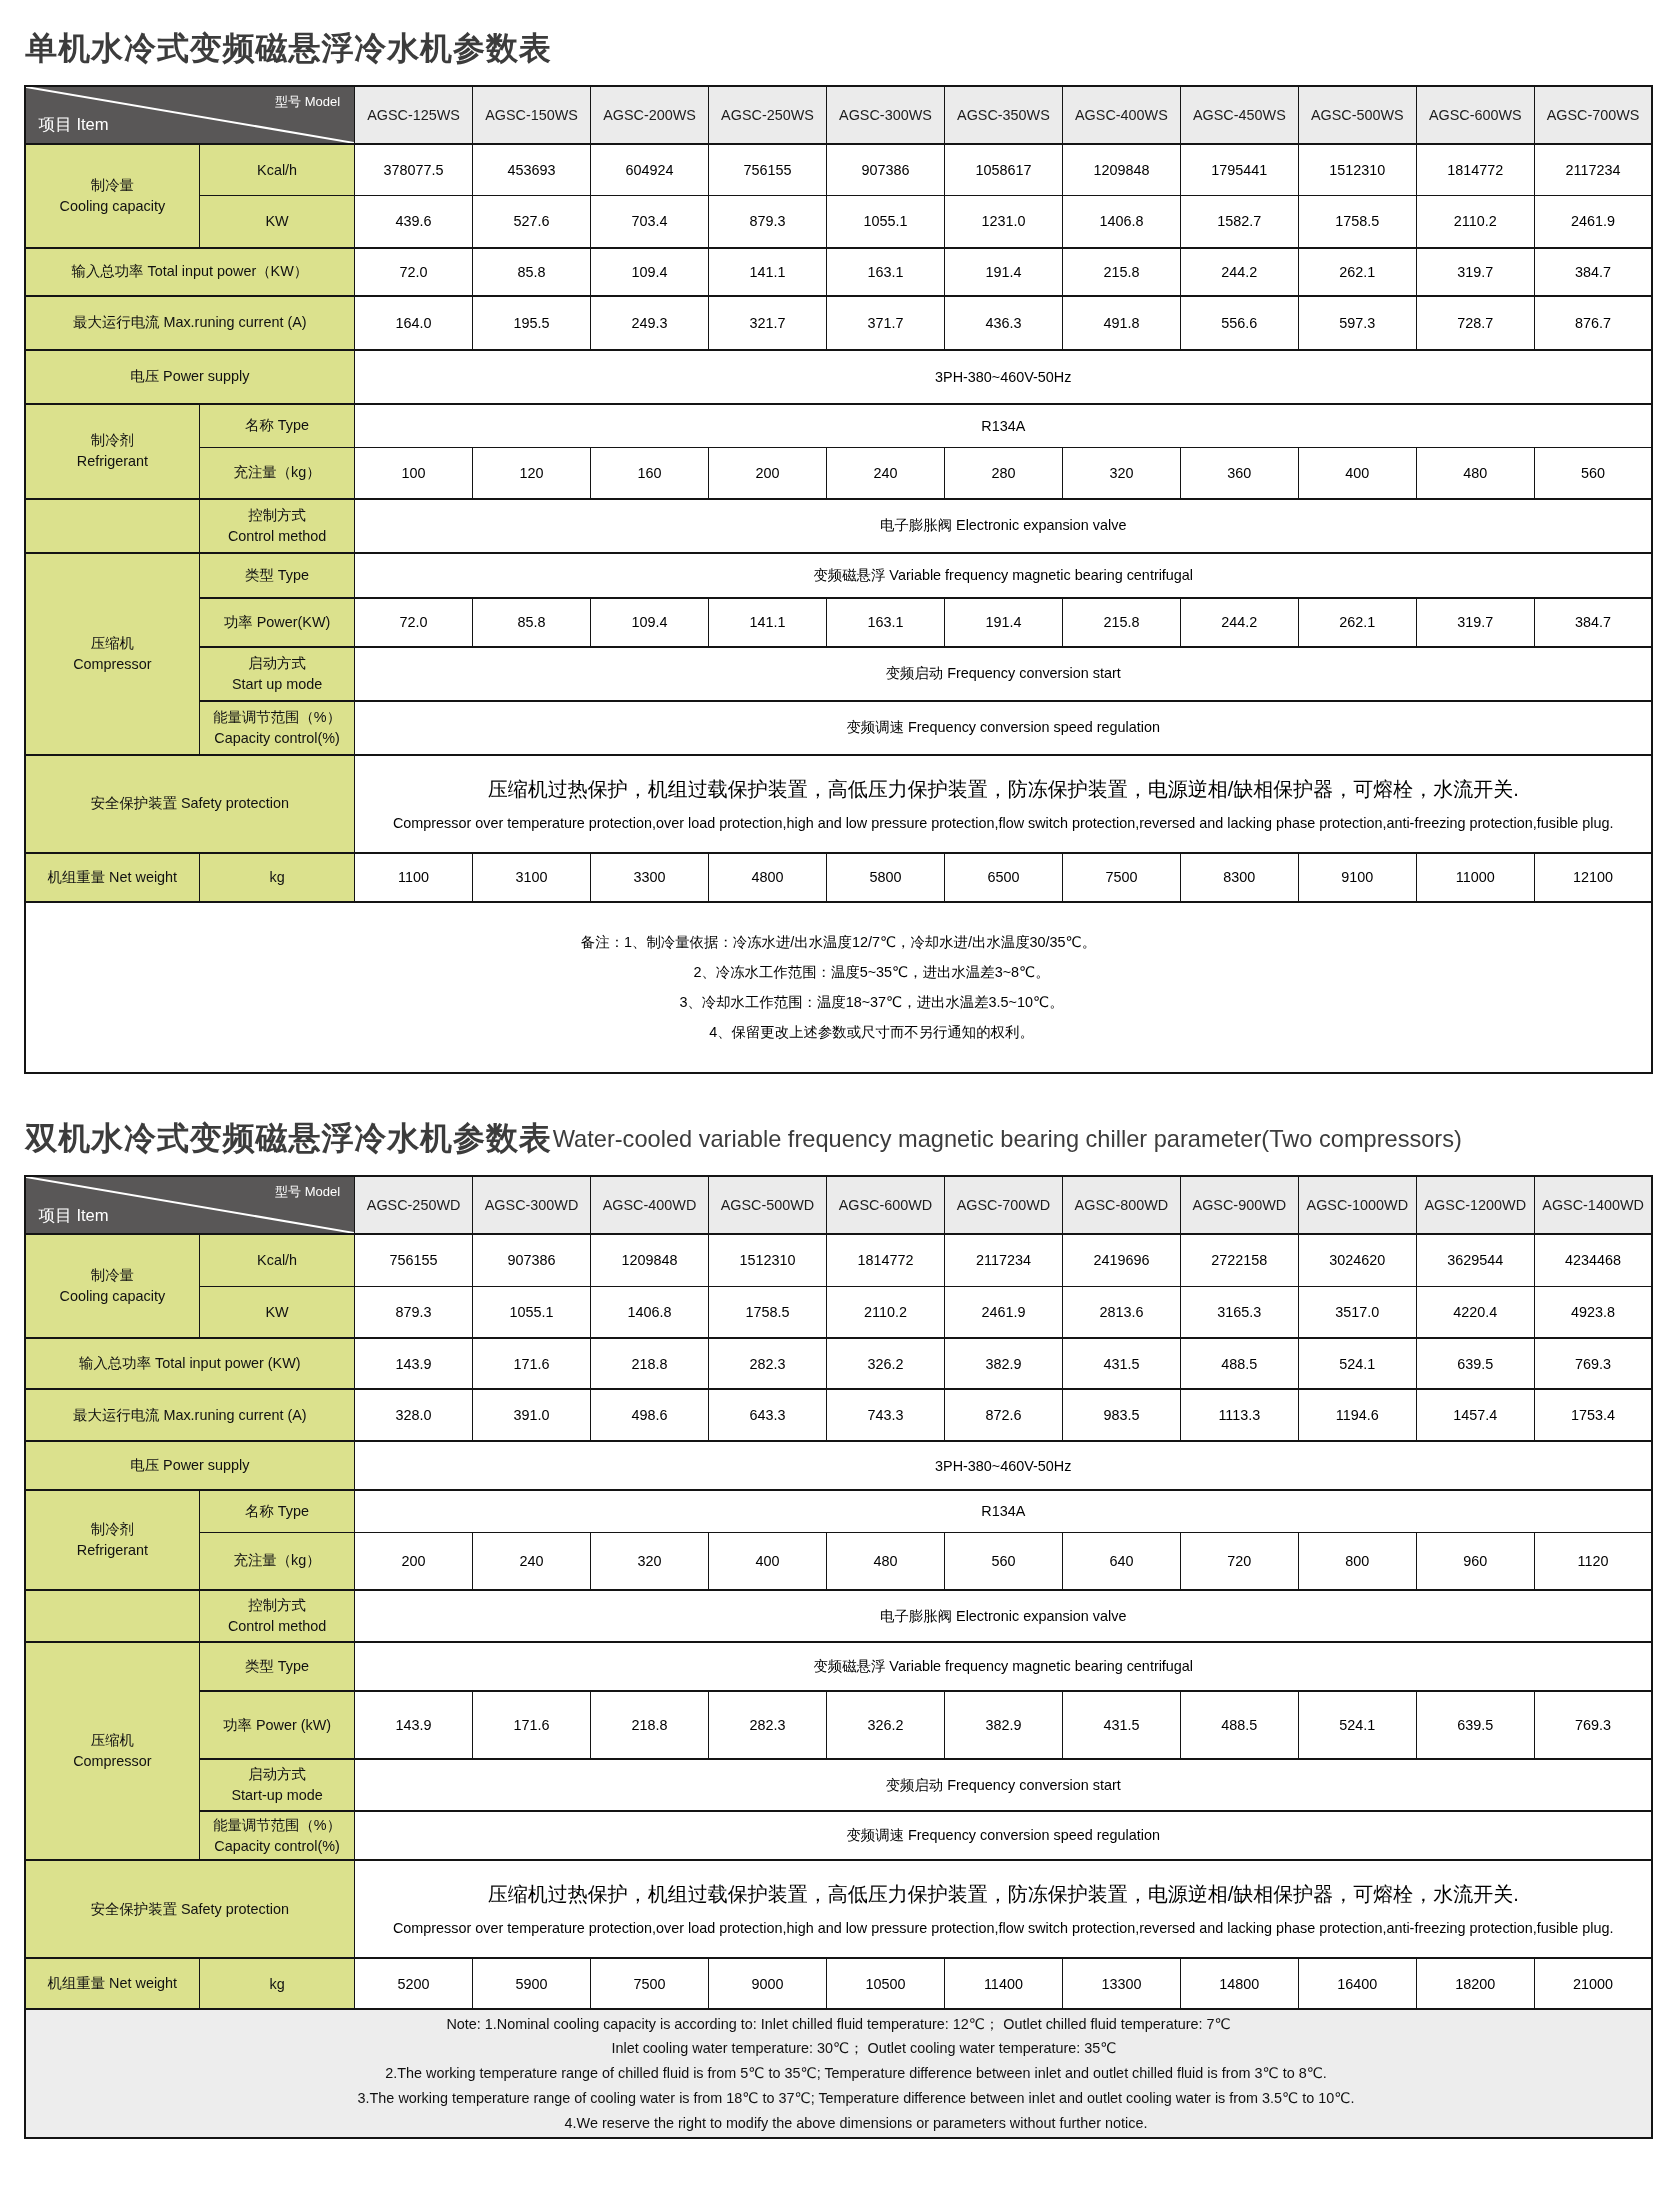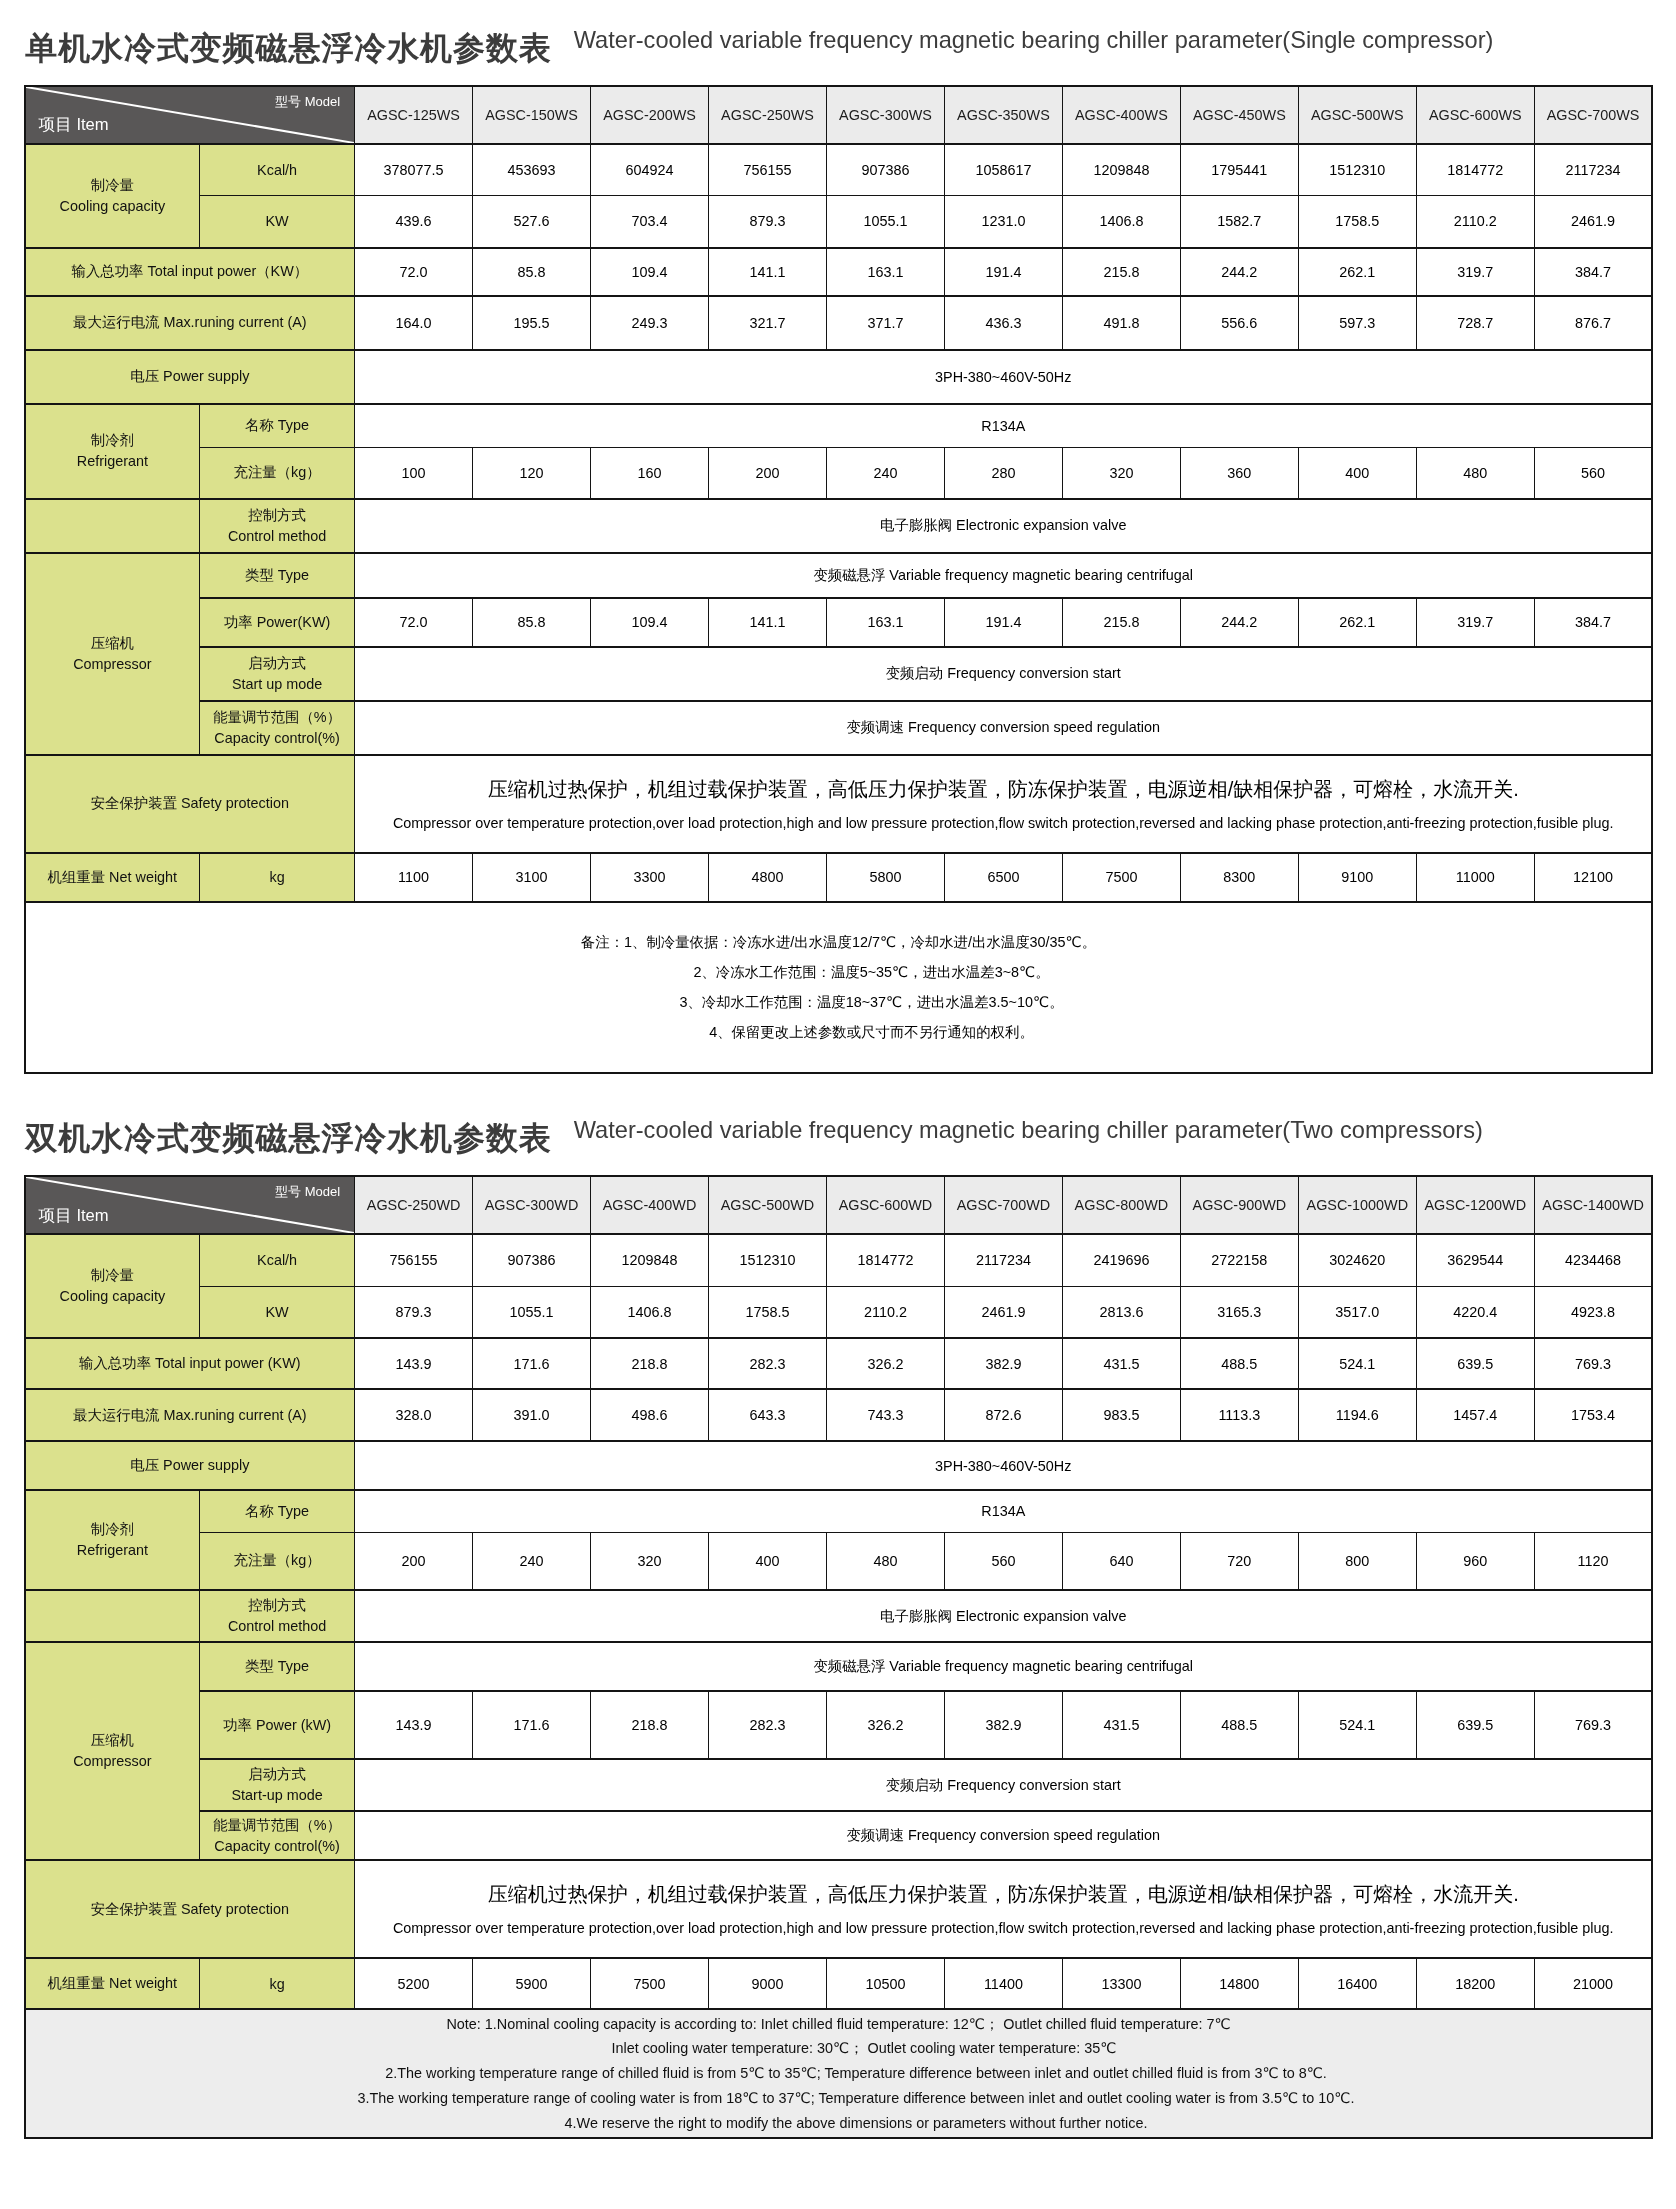--- a/index.html
+++ b/index.html
@@ -2,21 +2,21 @@
 <html style="font-size:14px"><head>
 <meta charset="utf-8">
 <style>
   html,body{margin:0;padding:0;background:#fff;}
   body{
     width:1677px;height:2210px;box-sizing:border-box;
     padding:23px 23.6px 0 23.6px;
     font-family:"Liberation Sans","DejaVu Sans",sans-serif;
     color:#000;
   }
-  .title{display:flex;align-items:flex-start;gap:22px;margin:3.5px 0 14px 1.7px;white-space:nowrap;}
+  .title{display:flex;align-items:center;gap:1px;margin:3.5px 0 14px 1.7px;white-space:nowrap;}
   .tzh{font-size:32px;font-weight:700;color:#3c3c3c;letter-spacing:0.9px;}
   .ten{font-size:23.6px;font-weight:400;color:#3c3c3c;}
 
   table.ptable{width:100%;border-collapse:collapse;table-layout:fixed;border:2.6px solid #141414;}
   .ptable td{
     border:1.7px solid #141414;border-top-width:1.7px;border-bottom-width:1.7px;
     text-align:center;vertical-align:middle;
     font-size:14.4px;padding:1.7px 2.6px;overflow:hidden;
   }
   tr.gt > td{border-top-width:2.6px;}
@@ -42,21 +42,20 @@
     font-size:17.5px;line-height:1.72;padding:8.7px 7px 8.7px 17.5px;color:#101010;}
   .notes2 .ind1{padding-left:35px;}
   .notes2 .ind2{padding-left:51px;}
   .gap{height:40px;}
 </style>
 </head>
 <body>
 
 <div class="title">
   <span class="tzh">单机水冷式变频磁悬浮冷水机参数表</span>
-  <span class="ten">Water-cooled variable frequency magnetic bearing chiller parameter(Single compressor)</span>
 </div>
 
 <table class="ptable">
   <colgroup>
       <col style="width:175px">
       <col style="width:155px">
     </colgroup>
   <tbody>
   <tr style="height:58px">
     <td class="corner" colspan="2">

